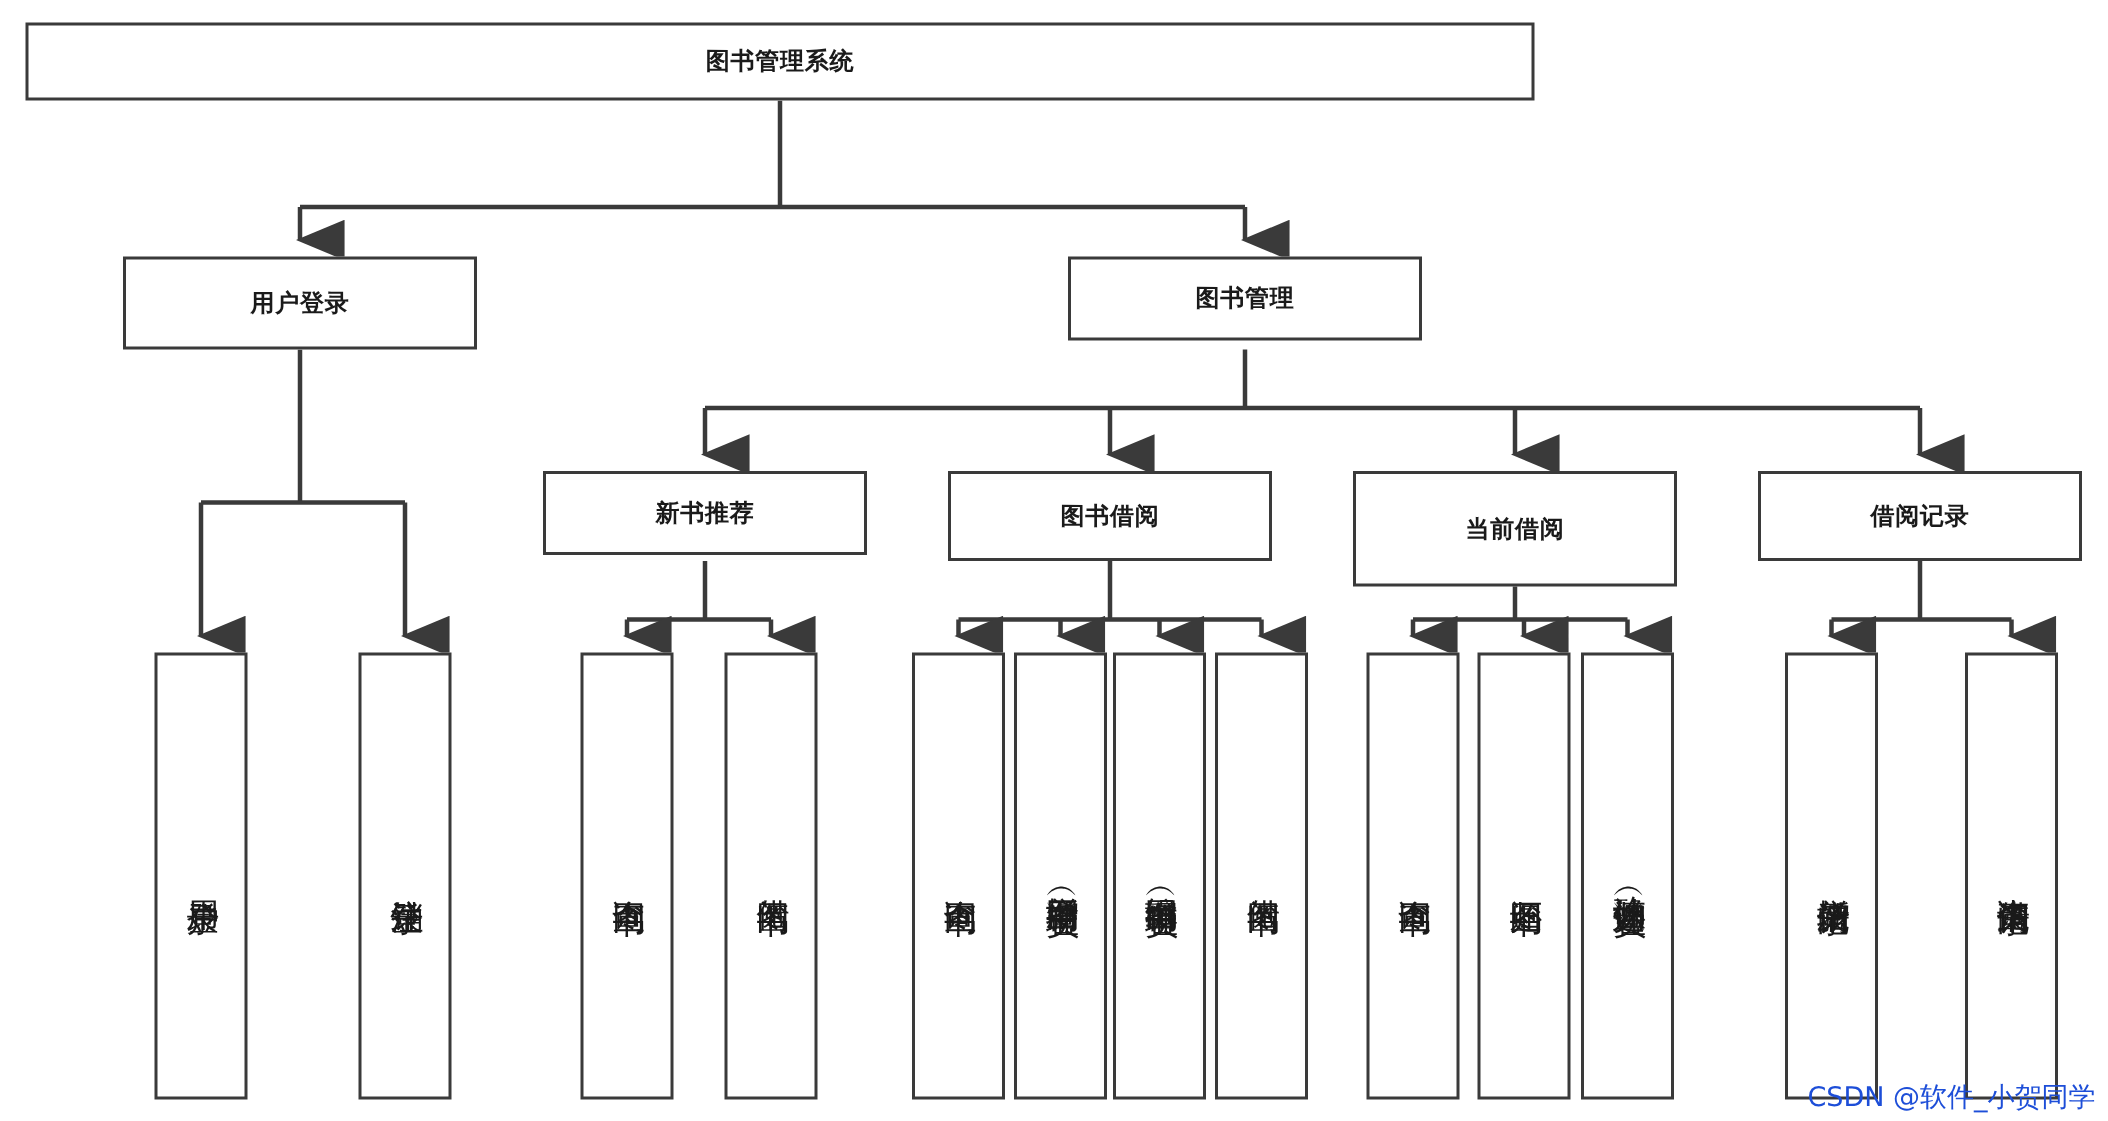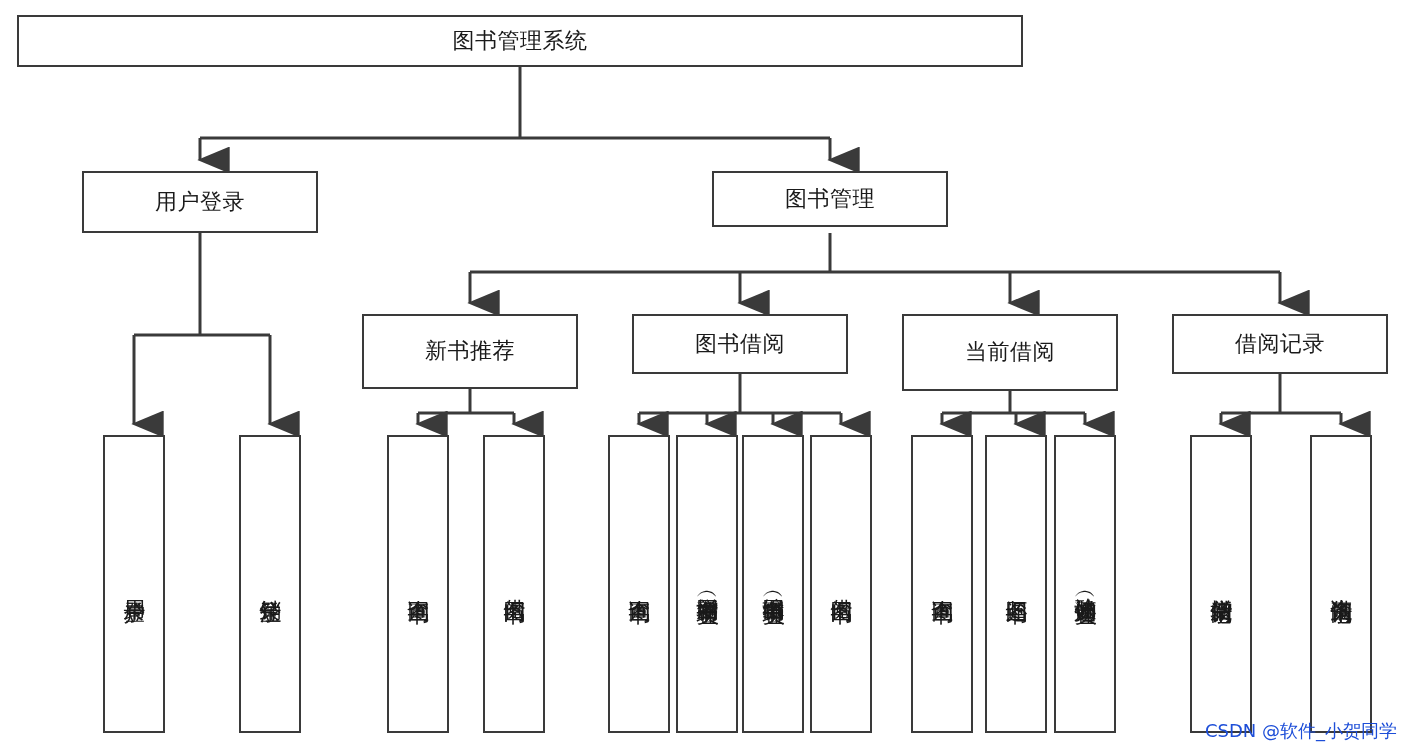--- a/index.html
+++ b/index.html
@@ -30,24 +30,25 @@
     position: absolute;
     box-sizing: border-box;
     border: 2.5px solid #3a3a3a;
     background: #ffffff;
     display: flex;
     align-items: center;
     justify-content: center;
     color: #1a1a1a;
   }
   .node-label-h {
-    font-size: 22px;
+    font-size: 16px;
     line-height: 1.1;
     letter-spacing: 0.5px;
     white-space: nowrap;
+    font-weight: bold;
   }
   .node-box.vertical {
     align-items: center;
     justify-content: center;
   }
   .node-label-v {
     writing-mode: vertical-rl;
     text-orientation: upright;
     font-size: 22px;
     line-height: 1.22;
@@ -126,21 +127,21 @@
     <span class="node-label-h">图书管理系统</span>
   </div>
 
   <div class="node-box" style="left:82px; top:171px; width:236px; height:62px;">
     <span class="node-label-h">用户登录</span>
   </div>
   <div class="node-box" style="left:712px; top:171px; width:236px; height:56px;">
     <span class="node-label-h">图书管理</span>
   </div>
 
-  <div class="node-box" style="left:362px; top:314px; width:216px; height:75px;text-align:center;">
+  <div class="node-box" style="left:362px; top:314px; width:216px; height:56px;text-align:center;">
     <span class="node-label-h">新书推荐</span>
   </div>
   <div class="node-box" style="left:632px; top:314px; width:216px; height:60px;">
     <span class="node-label-h">图书借阅</span>
   </div>
   <div class="node-box" style="left:902px; top:314px; width:216px; height:77px;">
     <span class="node-label-h">当前借阅</span>
   </div>
   <div class="node-box" style="left:1172px; top:314px; width:216px; height:60px;">
     <span class="node-label-h">借阅记录</span>

